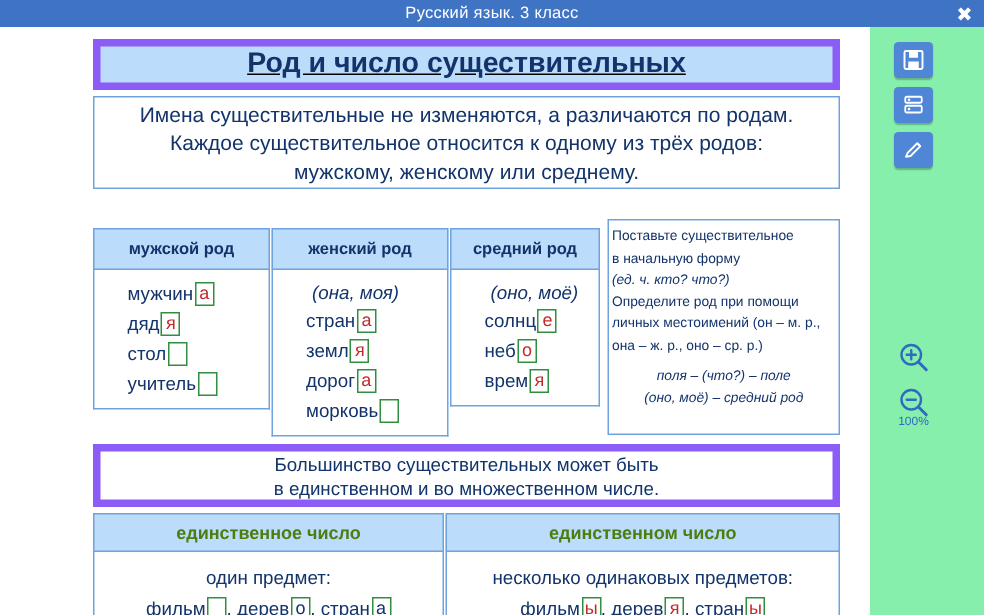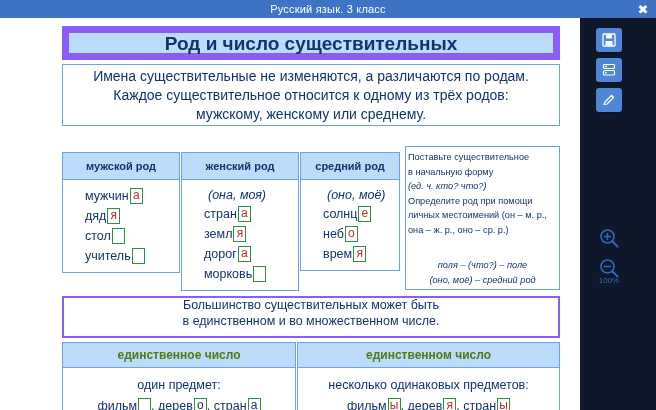--- a/index.html
+++ b/index.html
@@ -11,36 +11,36 @@
     display:flex;align-items:center;justify-content:center;}
   .titlebar .ttl{color:#ffffff;font-size:11px;letter-spacing:.2px;}
   .closebtn{position:absolute;right:0;top:0;width:26px;height:18px;background:#3f74c4;
     display:flex;align-items:center;justify-content:center;color:#ffffff;font-size:13px;line-height:1;}
 
   
   .stage{position:absolute;left:0;top:18px;width:580px;height:392px;background:#ffffff;
     border-right:1px solid #c9d6e8;overflow:hidden;}
 
   
-  .toolbar{position:absolute;left:580px;top:18px;width:76px;height:392px;background:#0f172a;}
+  .toolbar{position:absolute;left:580px;top:18px;width:76px;height:392px;background:#86efac;}
   .tool{position:absolute;left:16px;width:26px;height:24px;border-radius:3px;background:#4f86d6;
     display:flex;align-items:center;justify-content:center;box-shadow:0 1px 1px rgba(0,0,0,.25);}
   .tool svg{display:block;}
   .tool.t1{top:10px;}
   .tool.t2{top:40px;}
   .tool.t3{top:70px;}
   .zoom{position:absolute;left:12px;width:34px;height:30px;display:flex;align-items:center;justify-content:center;color:#2f6bbf;}
   .zoom.z1{top:205px;}
   .zoom.z2{top:235px;}
   .zoomlabel{position:absolute;left:8px;top:258px;width:42px;text-align:center;font-size:8px;color:#2f6bbf;}
 
   
   .box{position:absolute;box-sizing:border-box;border:1px solid #6ea3de;background:#ffffff;}
-  .hdr-main{left:62px;top:8px;width:498px;height:34px;background:#bcdcfb;border:7px solid #8b5cf6;
-    display:flex;justify-content:center;}
+  .hdr-main{left:62px;top:8px;width:498px;height:34px;background:#bcdcfb;border:5px solid #8b5cf6;
+    display:flex;align-items:center;justify-content:center;text-decoration:underline;}
   .hdr-main span{font-size:19px;font-weight:bold;color:#12346b;}
 
   .intro{left:62px;top:46px;width:498px;height:62px;background:#ffffff;border:1px solid #6ea3de;
     display:flex;flex-direction:column;align-items:center;justify-content:center;gap:3px;}
   .intro div{font-size:14px;color:#12346b;text-align:center;}
 
   
   .gcol{position:absolute;box-sizing:border-box;}
   .gcol .cap{height:26px;background:#bcdcfb;border:1px solid #6ea3de;
     display:flex;align-items:center;justify-content:center;font-size:11px;font-weight:bold;color:#12346b;}
@@ -57,22 +57,22 @@
   .end.red{color:#c32b2b;border-color:#2f8f3f;}
   .end.empty{width:11px;}
 
   
   .note{left:405px;top:128px;width:155px;height:144px;border:1px solid #6ea3de;background:#ffffff;padding:5px 2px;box-sizing:border-box;}
   .note p{margin:0 0 3px 0;font-size:9.2px;color:#12346b;line-height:1.25;}
   .note p.it{font-style:italic;}
   .note p.c{text-align:center;}
 
   
-  .mid{left:62px;top:278px;width:498px;height:42px;border:2px solid #8b5cf6;background:#ffffff;
-    display:flex;flex-direction:column;align-items:center;justify-content:flex-start;gap:2px;}
+  .mid{left:62px;top:278px;width:498px;height:42px;border:5px solid #8b5cf6;background:#ffffff;
+    display:flex;flex-direction:column;align-items:center;justify-content:flex-end;gap:2px;}
   .mid div{font-size:12.5px;color:#12346b;}
 
   
   .ncol{position:absolute;box-sizing:border-box;}
   .ncol .cap{height:24px;background:#bcdcfb;border:1px solid #6ea3de;
     display:flex;align-items:center;justify-content:center;font-size:12px;font-weight:bold;color:#4d7c0f;}
   .ncol .body{border:1px solid #6ea3de;border-top:none;background:#ffffff;height:56px;
     display:flex;flex-direction:column;align-items:center;justify-content:center;gap:6px;}
   .ncol .body .line{font-size:12.5px;color:#12346b;display:flex;align-items:center;}
   .n1{left:62px;top:324px;width:234px;}
@@ -164,21 +164,21 @@
       </div>
     </div>
 
     <div class="box note">
       <p>Поставьте существительное</p>
       <p>в начальную форму</p>
       <p class="it">(ед. ч. кто? что?)</p>
       <p>Определите род при помощи</p>
       <p>личных местоимений (он – м. р.,</p>
       <p>она – ж. р., оно – ср. р.)</p>
-      <p class="it c" style="margin-top:24px">поля – (что?) – поле</p>
+      <p class="it c" style="margin-top:9px">поля – (что?) – поле</p>
       <p class="it c">(оно, моё) – средний род</p>
     </div>
 
     <div class="box mid">
       <div>Большинство существительных может быть</div>
       <div>в единственном и во множественном числе.</div>
     </div>
 
     <div class="ncol n1">
       <div class="cap">единственное число</div>

